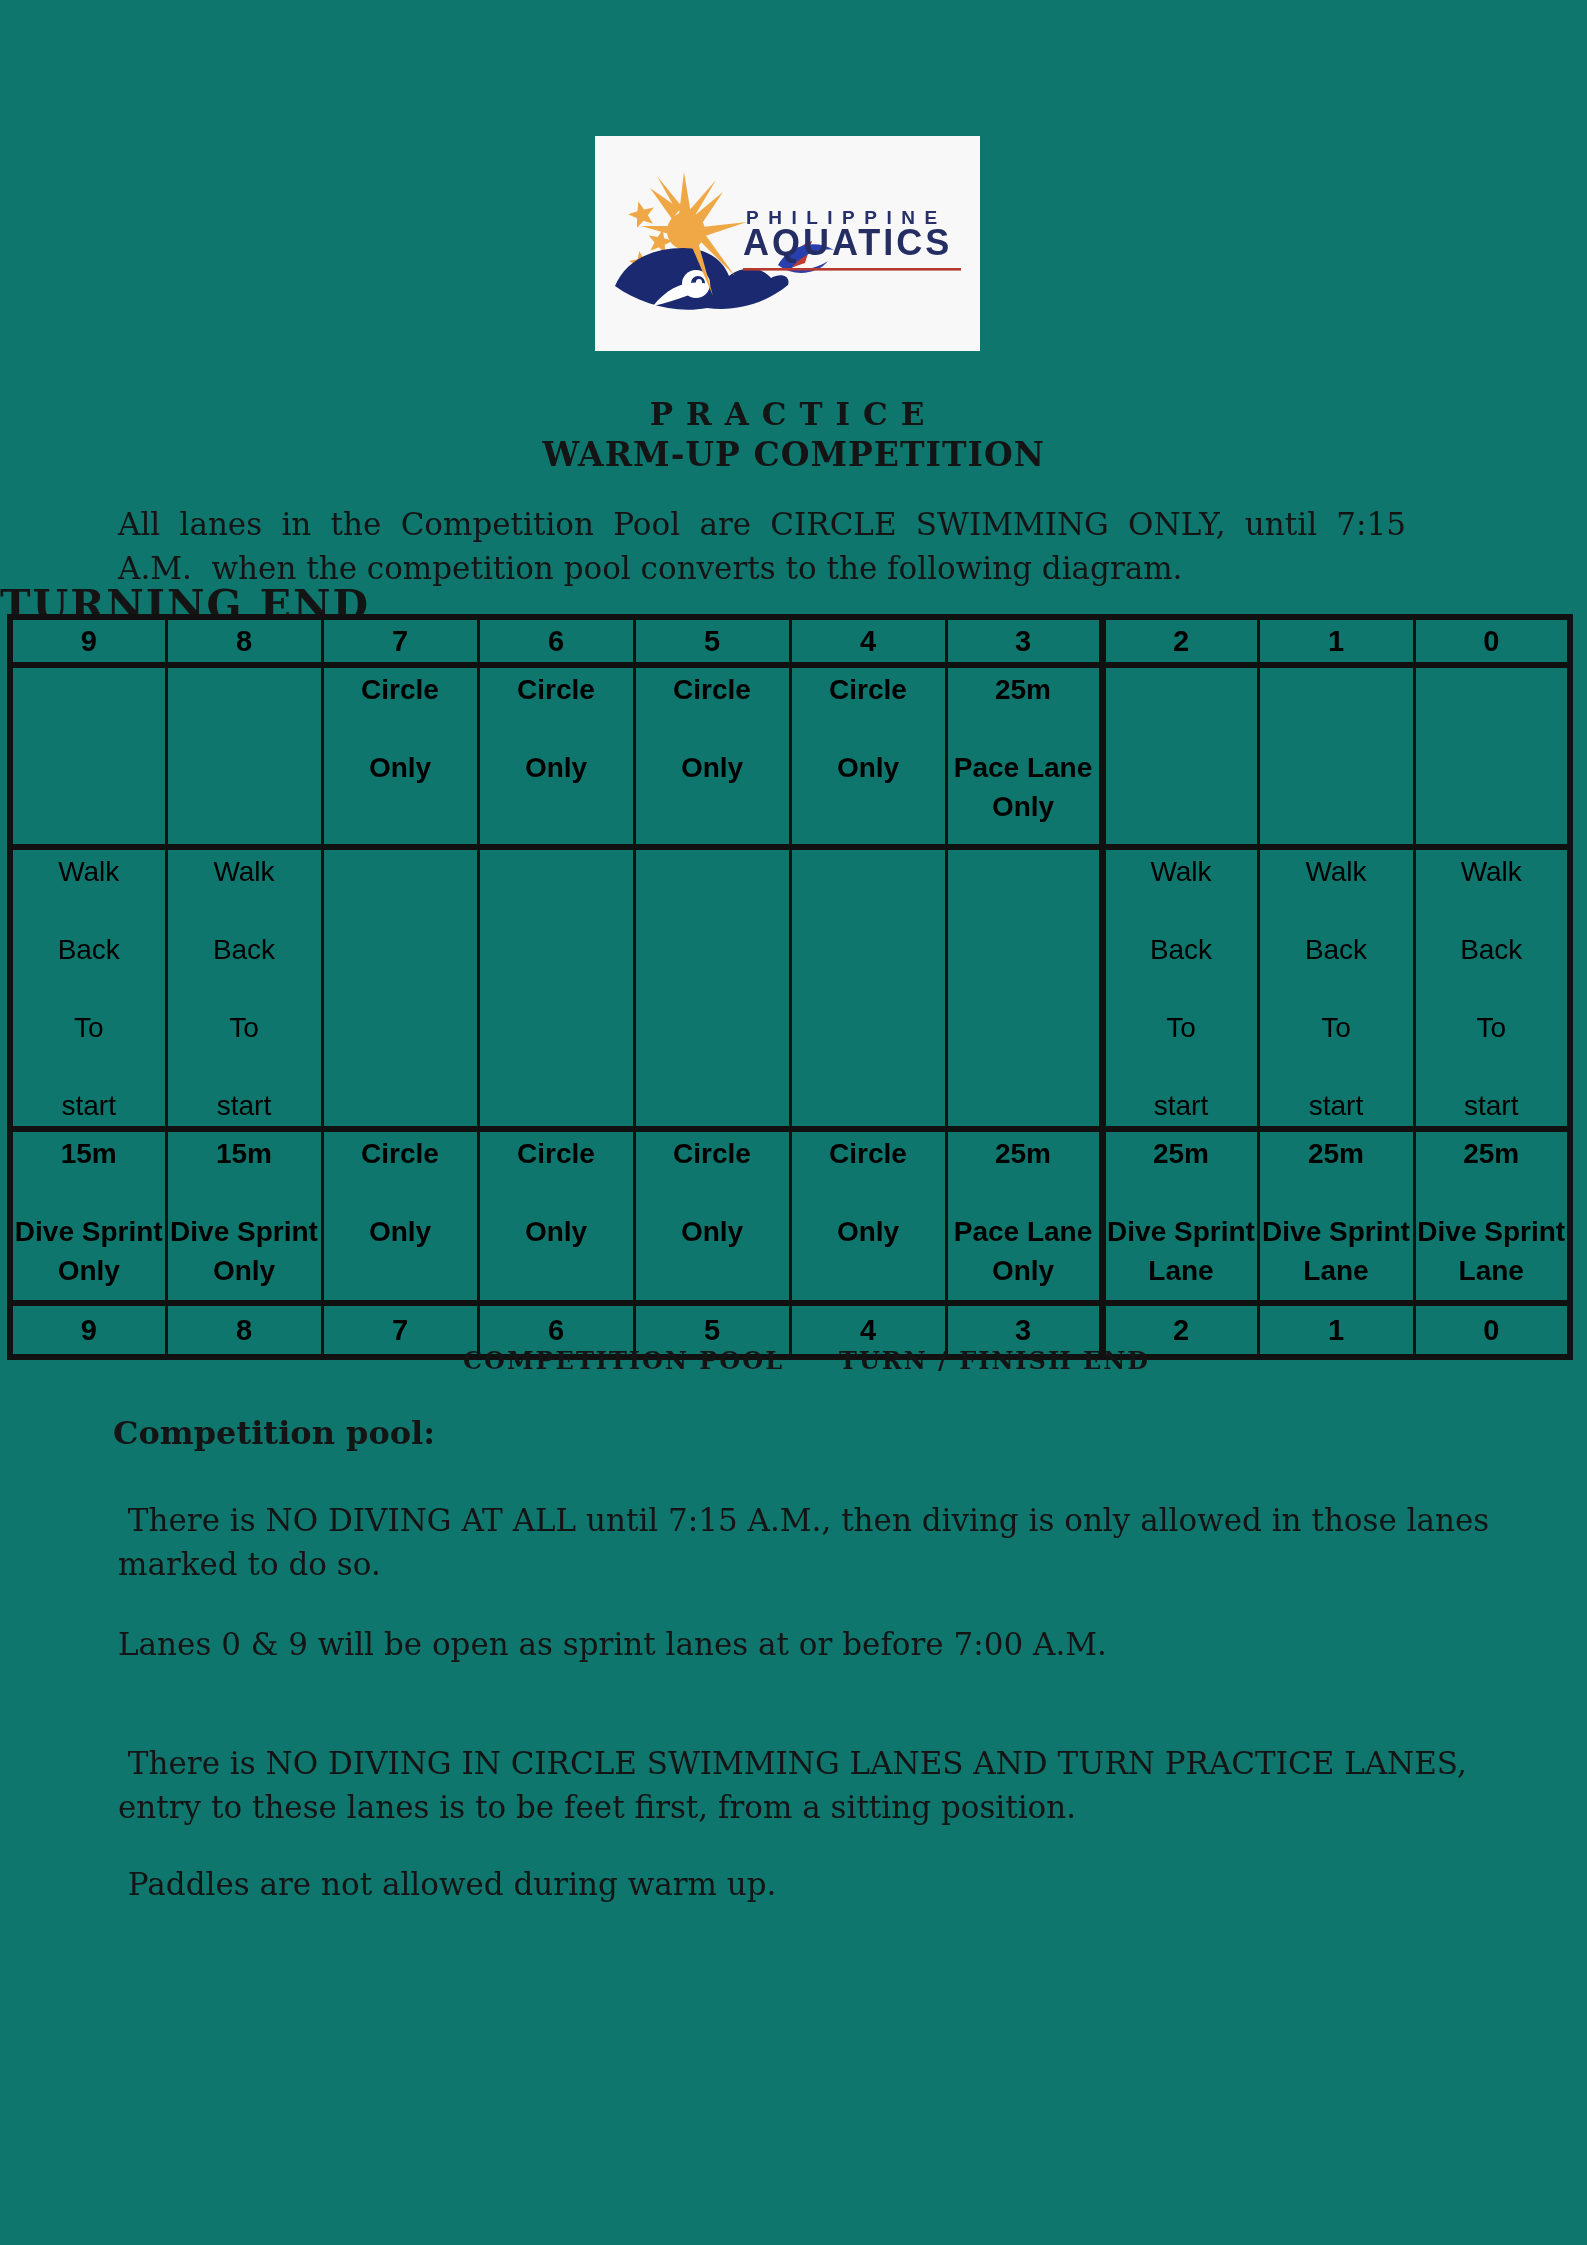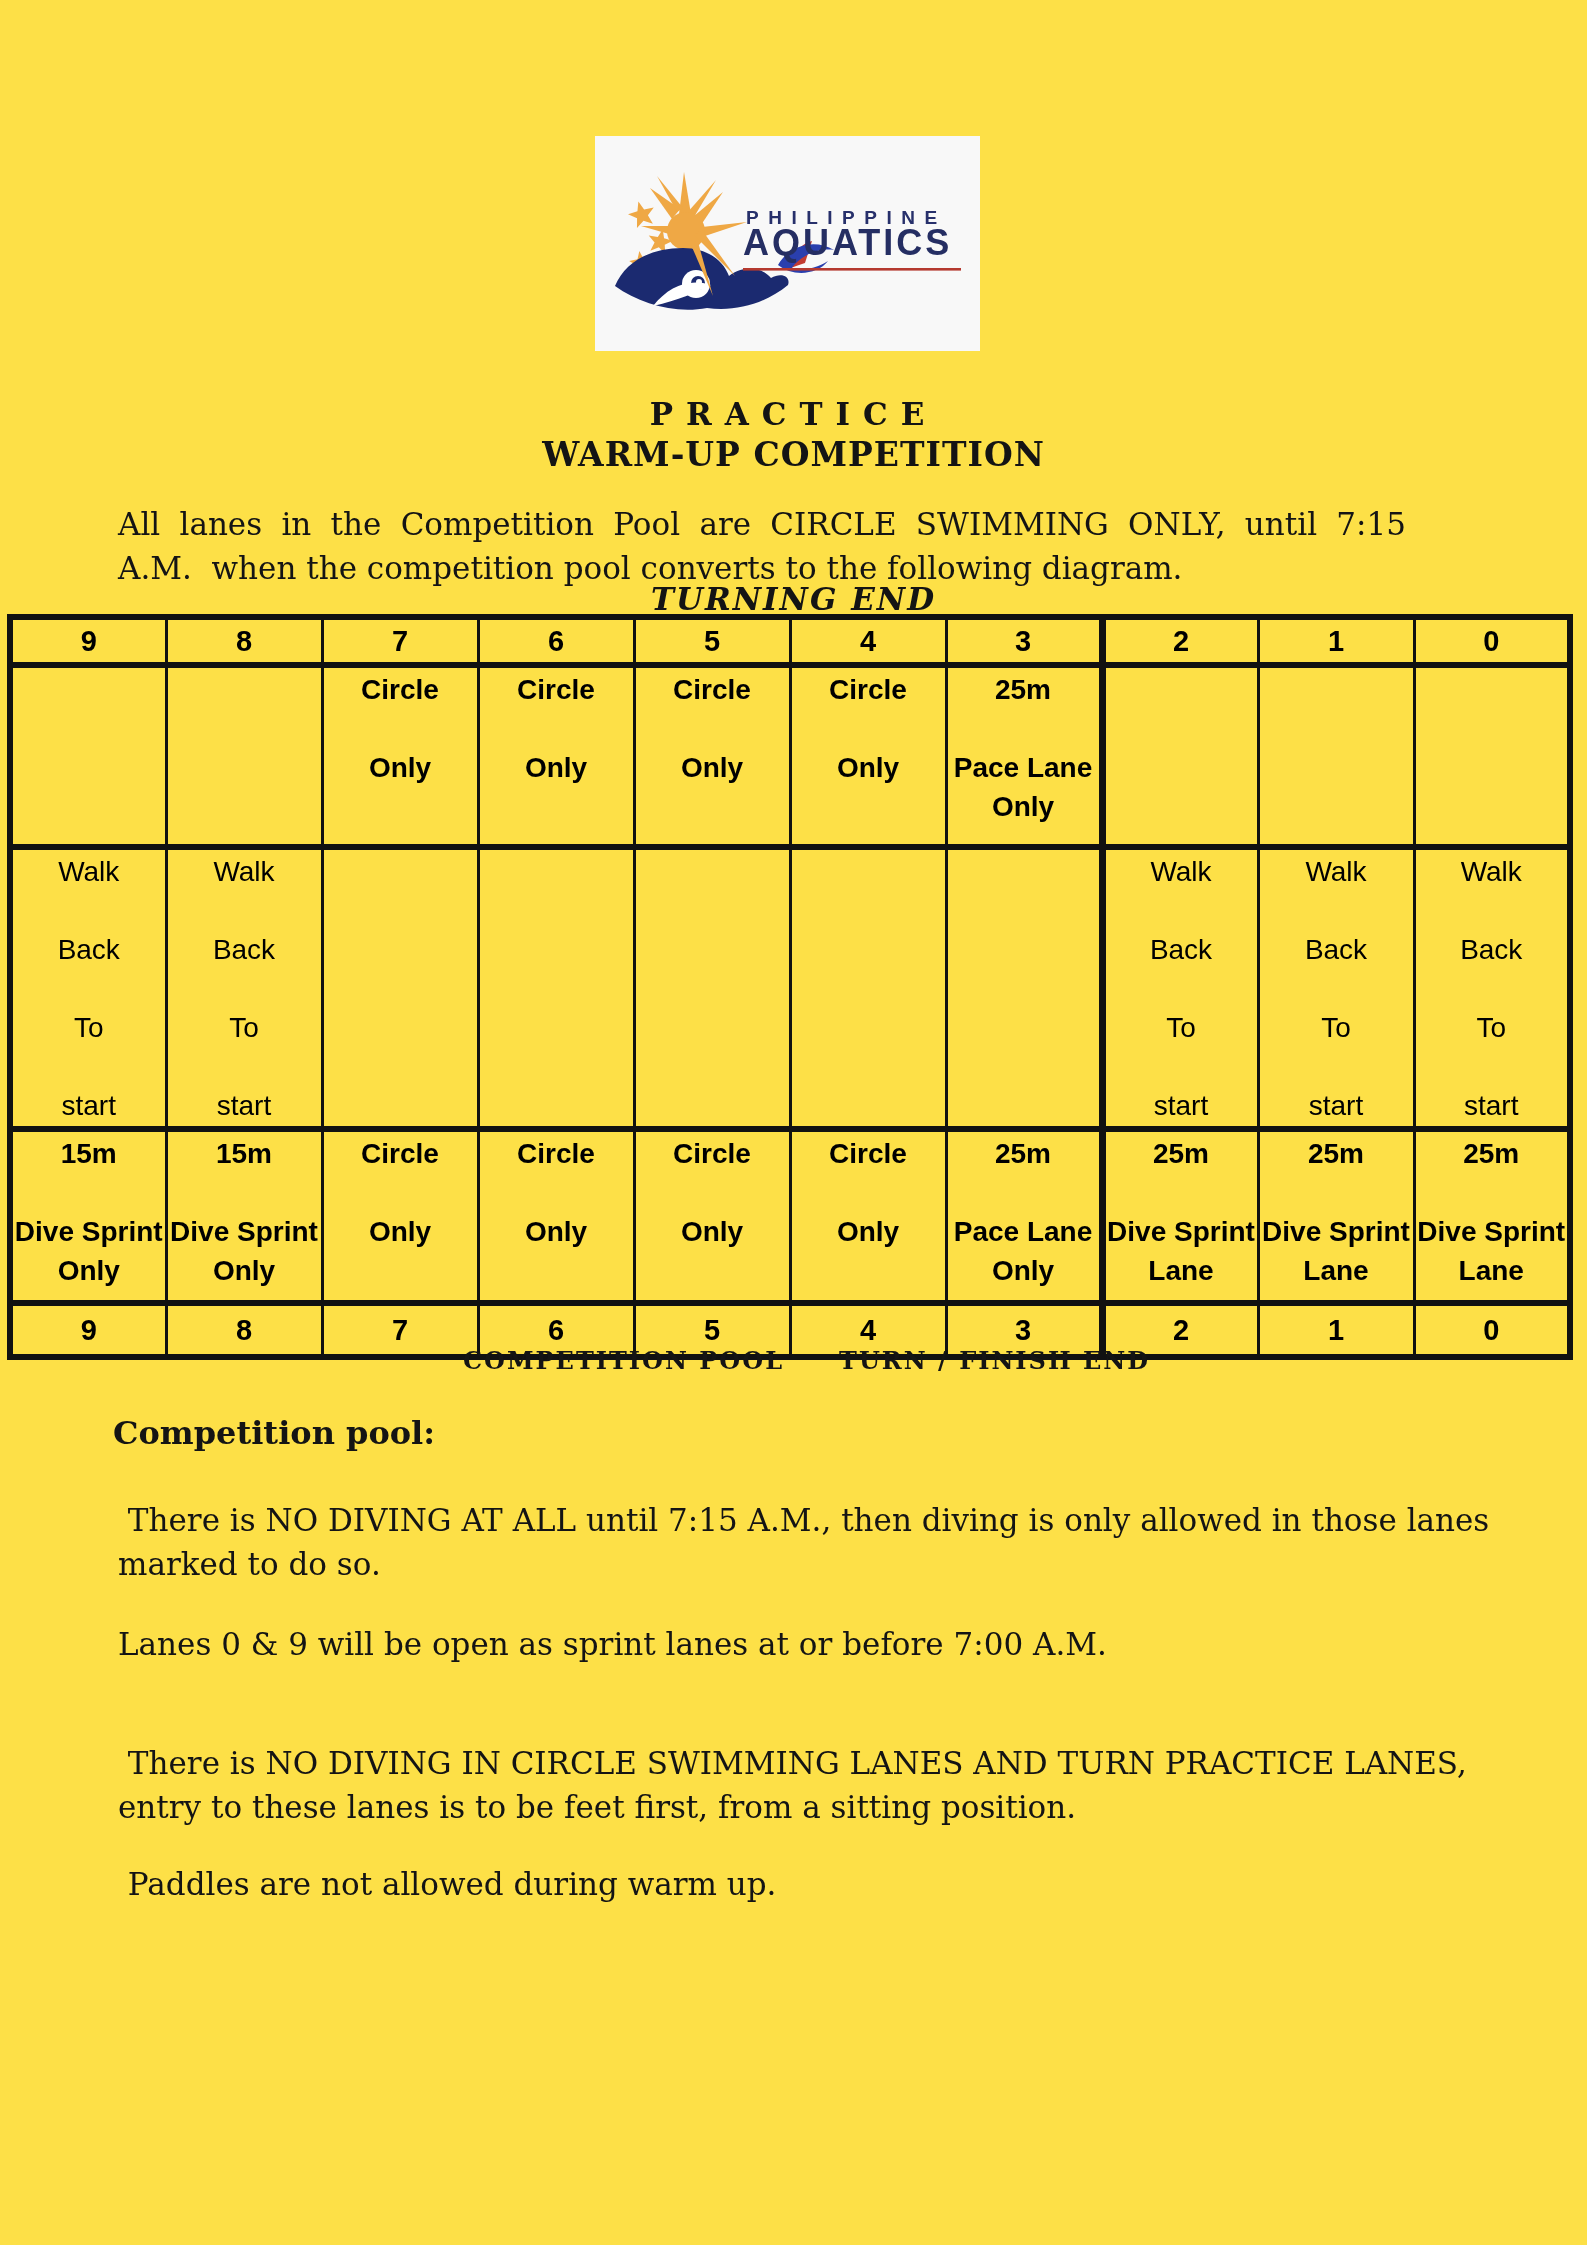--- a/index.html
+++ b/index.html
@@ -1,39 +1,39 @@
 <!DOCTYPE html>
 <html><head>
 <meta charset="utf-8">
 <style>
   html,body{margin:0;padding:0;background:#ffffff;}
   .page{
     position:relative;width:1587px;height:2245px;margin:0 auto;
-    background:#fde047;color:#141414;
+    background:#0f766e;color:#141414;
     font-family:"DejaVu Serif", serif;
     overflow:hidden;
   }
   
   .logo-box{
     position:absolute;left:595px;top:136px;width:385px;height:215px;
     background:#f8f8f8;
   }
   .speedo-box{
     position:absolute;left:578px;top:1927px;width:405px;height:200px;
     background:#f3f3f2;
   }
   
   .heading{position:absolute;left:0;top:396px;width:100%;text-align:center;font-weight:bold;}
   .heading .h1{font-size:31px;letter-spacing:13px;}
   .heading .h2{font-size:33px;letter-spacing:1px;margin-top:3px;}
   .intro{position:absolute;left:118px;top:502px;width:1288px;font-size:31px;line-height:44px;}
   .intro .jline{text-align:justify;text-align-last:justify;}
   .turning-end{
-    position:absolute;left:0;top:581px;width:100%;text-align:center;
-    font-size:31px;font-weight:bold;letter-spacing:2px;font-style:italic;
+    position:absolute;left:0;top:581px;width:100%;
+    font-size:41px;font-weight:bold;letter-spacing:2px;
   }
   
   table.lanes{
     position:absolute;left:7px;top:614px;width:1566px;
     border-collapse:collapse;table-layout:fixed;
     border:6px solid #111;
     font-family:"Liberation Sans", sans-serif;
     color:#000;text-align:center;
   }
   table.lanes td{

